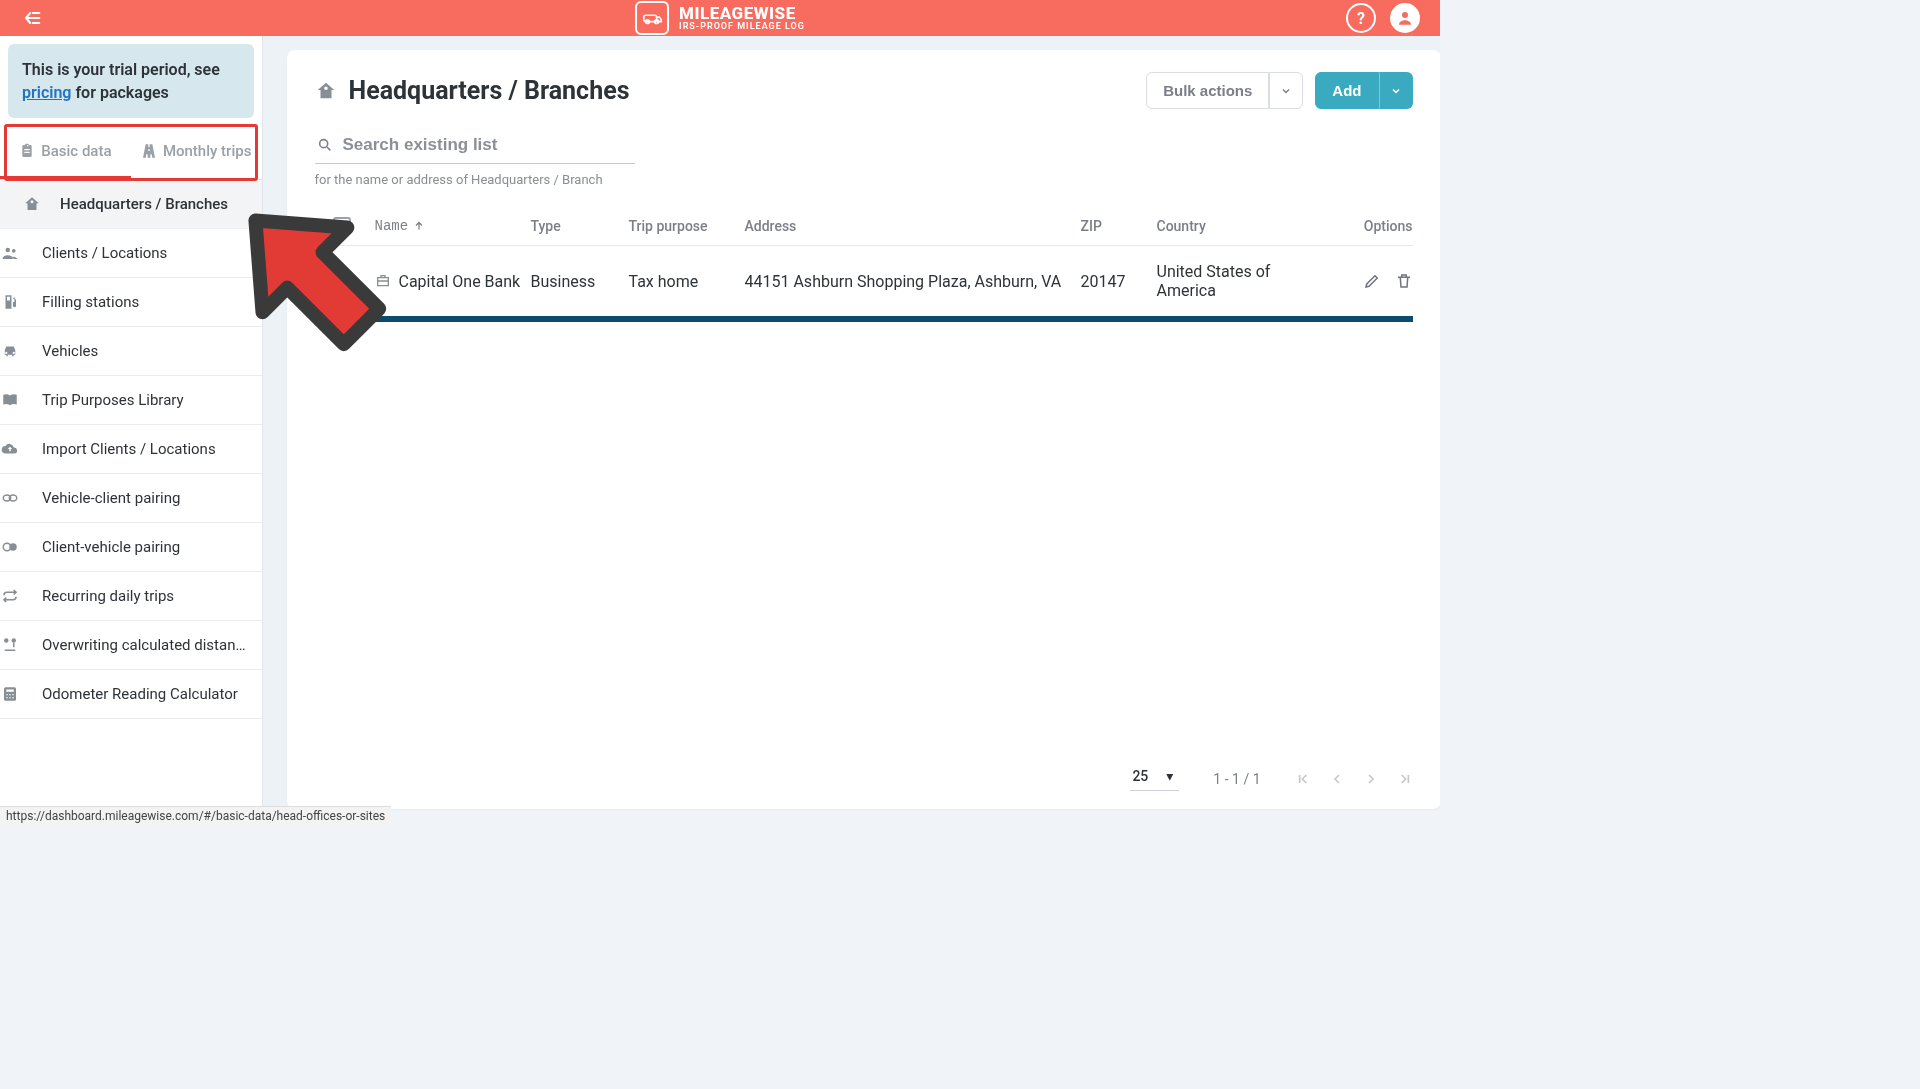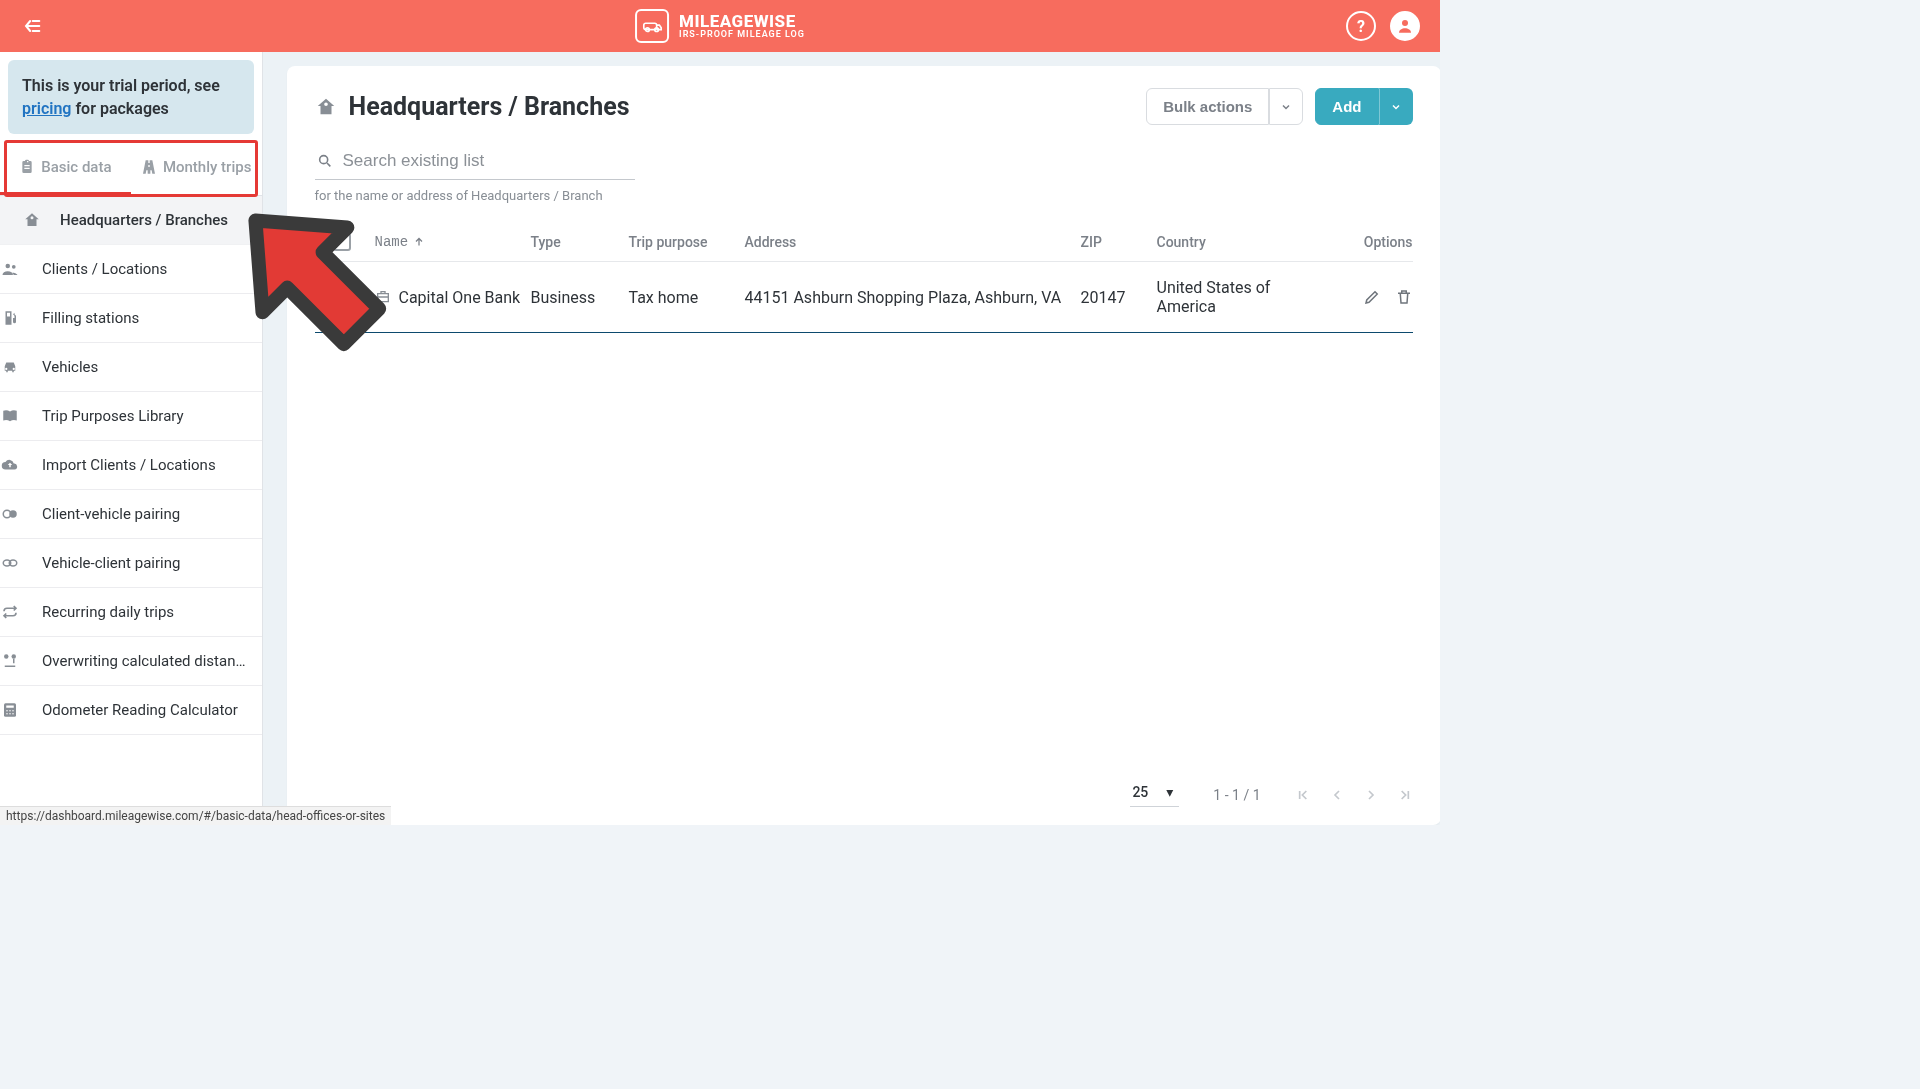--- a/index.html
+++ b/index.html
@@ -6,21 +6,21 @@
 body {
   font-family: -apple-system, BlinkMacSystemFont, "Segoe UI", Roboto, Arial, sans-serif;
   background: #f0f4f8;
   overflow: hidden;
   width: 1440px;
   height: 825px;
   position: relative;
 }
 .header {
   background: #f76c5e;
-  height: 52px;
+  height: 36px;
   display: flex;
   align-items: center;
   padding: 0 20px;
   position: relative;
 }
 .menu-toggle {
   color: white;
   cursor: pointer;
   display: flex;
   align-items: center;
@@ -148,21 +148,21 @@
 .btn-group .btn:last-child { border-radius: 0 6px 6px 0; border-left: 1px solid rgba(255,255,255,0.35); padding: 9px 10px; }
 .btn-group.muted .btn:last-child { border-left: 1px solid #d9dce0; }
 
 .search-wrap { margin-bottom: 6px; }
 .search-field {
   display: flex; align-items: center; gap: 10px;
   border-bottom: 1px solid #c4c8cd;
   width: 320px; padding: 4px 2px 8px 2px;
 }
 .search-field input {
-  border: none; outline: none; font-size: 17px; color: #333; flex: 1;
+  border: none; outline: none; font-size: 17px; color: #333; flex: 1; font-weight: bold;
 }
 .search-field input::placeholder { color: #8b9096; }
 .search-hint { font-size: 13px; color: #888e95; margin-top: 8px; }
 
 .table-area { margin-top: 14px; flex: 1; }
 .thead, .trow {
   display: grid;
   grid-template-columns: 54px 150px 92px 110px 330px 70px 170px 80px;
   align-items: center;
   column-gap: 6px;
@@ -170,21 +170,21 @@
 .thead {
   font-size: 14px; color: #7b8088; font-weight: 500;
   padding: 10px 0;
   border-bottom: 1px solid #e6e8eb;
 }
 .th-name { display: flex; align-items: center; gap: 5px; font-family: Liberation Mono, monospace; }
 .th-options { text-align: right; }
 .trow {
   padding: 16px 0;
   font-size: 16px; color: #2e3338;
-  border-bottom: 1px solid #0c4a6e;
+  border-bottom: 6px solid #0c4a6e;
 }
 .trow .cell-name { display: flex; align-items: center; gap: 8px; }
 .trow .cell-options { display: flex; gap: 14px; justify-content: flex-end; color: #6f757c; }
 .check-cell { display: flex; align-items: center; justify-content: center; }
 .checkbox-vis { width: 18px; height: 18px; border: 2px solid #9aa0a6; border-radius: 3px; }
 
 .footer {
   display: flex; align-items: center; justify-content: flex-end;
   gap: 34px; padding: 12px 0 8px 0;
   color: #7b8088; font-size: 14px;
@@ -319,34 +319,34 @@
         <span class="nav-icon">
           <svg width="18" height="18" viewBox="0 0 24 24" fill="#888e95">
               <path d="M6 18a5 5 0 010-10 6 6 0 0111 2 4 4 0 011 8H6zm6-9l-3 3h2v3h2v-3h2l-3-3z"></path>
             </svg>
         </span>
         <span class="nav-label">Import Clients / Locations</span>
       </div>
       <div class="nav-item">
         <span class="nav-icon">
           <svg width="18" height="18" viewBox="0 0 24 24" fill="#888e95">
+              <ellipse cx="8" cy="12" rx="5" ry="4" fill="none" stroke="#888e95" stroke-width="2"></ellipse>
+              <ellipse cx="16" cy="12" rx="5" ry="4" fill="none" stroke="#888e95" stroke-width="2"></ellipse>
+            </svg>
+        </span>
+        <span class="nav-label">Vehicle-client pairing</span>
+      </div>
+      <div class="nav-item">
+        <span class="nav-icon">
+          <svg width="18" height="18" viewBox="0 0 24 24" fill="#888e95">
               <circle cx="8" cy="12" r="5" fill="none" stroke="#888e95" stroke-width="2"></circle>
               <circle cx="16" cy="12" r="5" fill="#888e95"></circle>
             </svg>
         </span>
         <span class="nav-label">Client-vehicle pairing</span>
-      </div>
-      <div class="nav-item">
-        <span class="nav-icon">
-          <svg width="18" height="18" viewBox="0 0 24 24" fill="#888e95">
-              <ellipse cx="8" cy="12" rx="5" ry="4" fill="none" stroke="#888e95" stroke-width="2"></ellipse>
-              <ellipse cx="16" cy="12" rx="5" ry="4" fill="none" stroke="#888e95" stroke-width="2"></ellipse>
-            </svg>
-        </span>
-        <span class="nav-label">Vehicle-client pairing</span>
       </div>
       <div class="nav-item">
         <span class="nav-icon">
           <svg width="18" height="18" viewBox="0 0 24 24" fill="none" stroke="#888e95" stroke-width="2.2">
               <path d="M17 4l3 3-3 3M20 7H8a4 4 0 00-4 4M7 20l-3-3 3-3M4 17h12a4 4 0 004-4"></path>
             </svg>
         </span>
         <span class="nav-label">Recurring daily trips</span>
       </div>
       <div class="nav-item">

